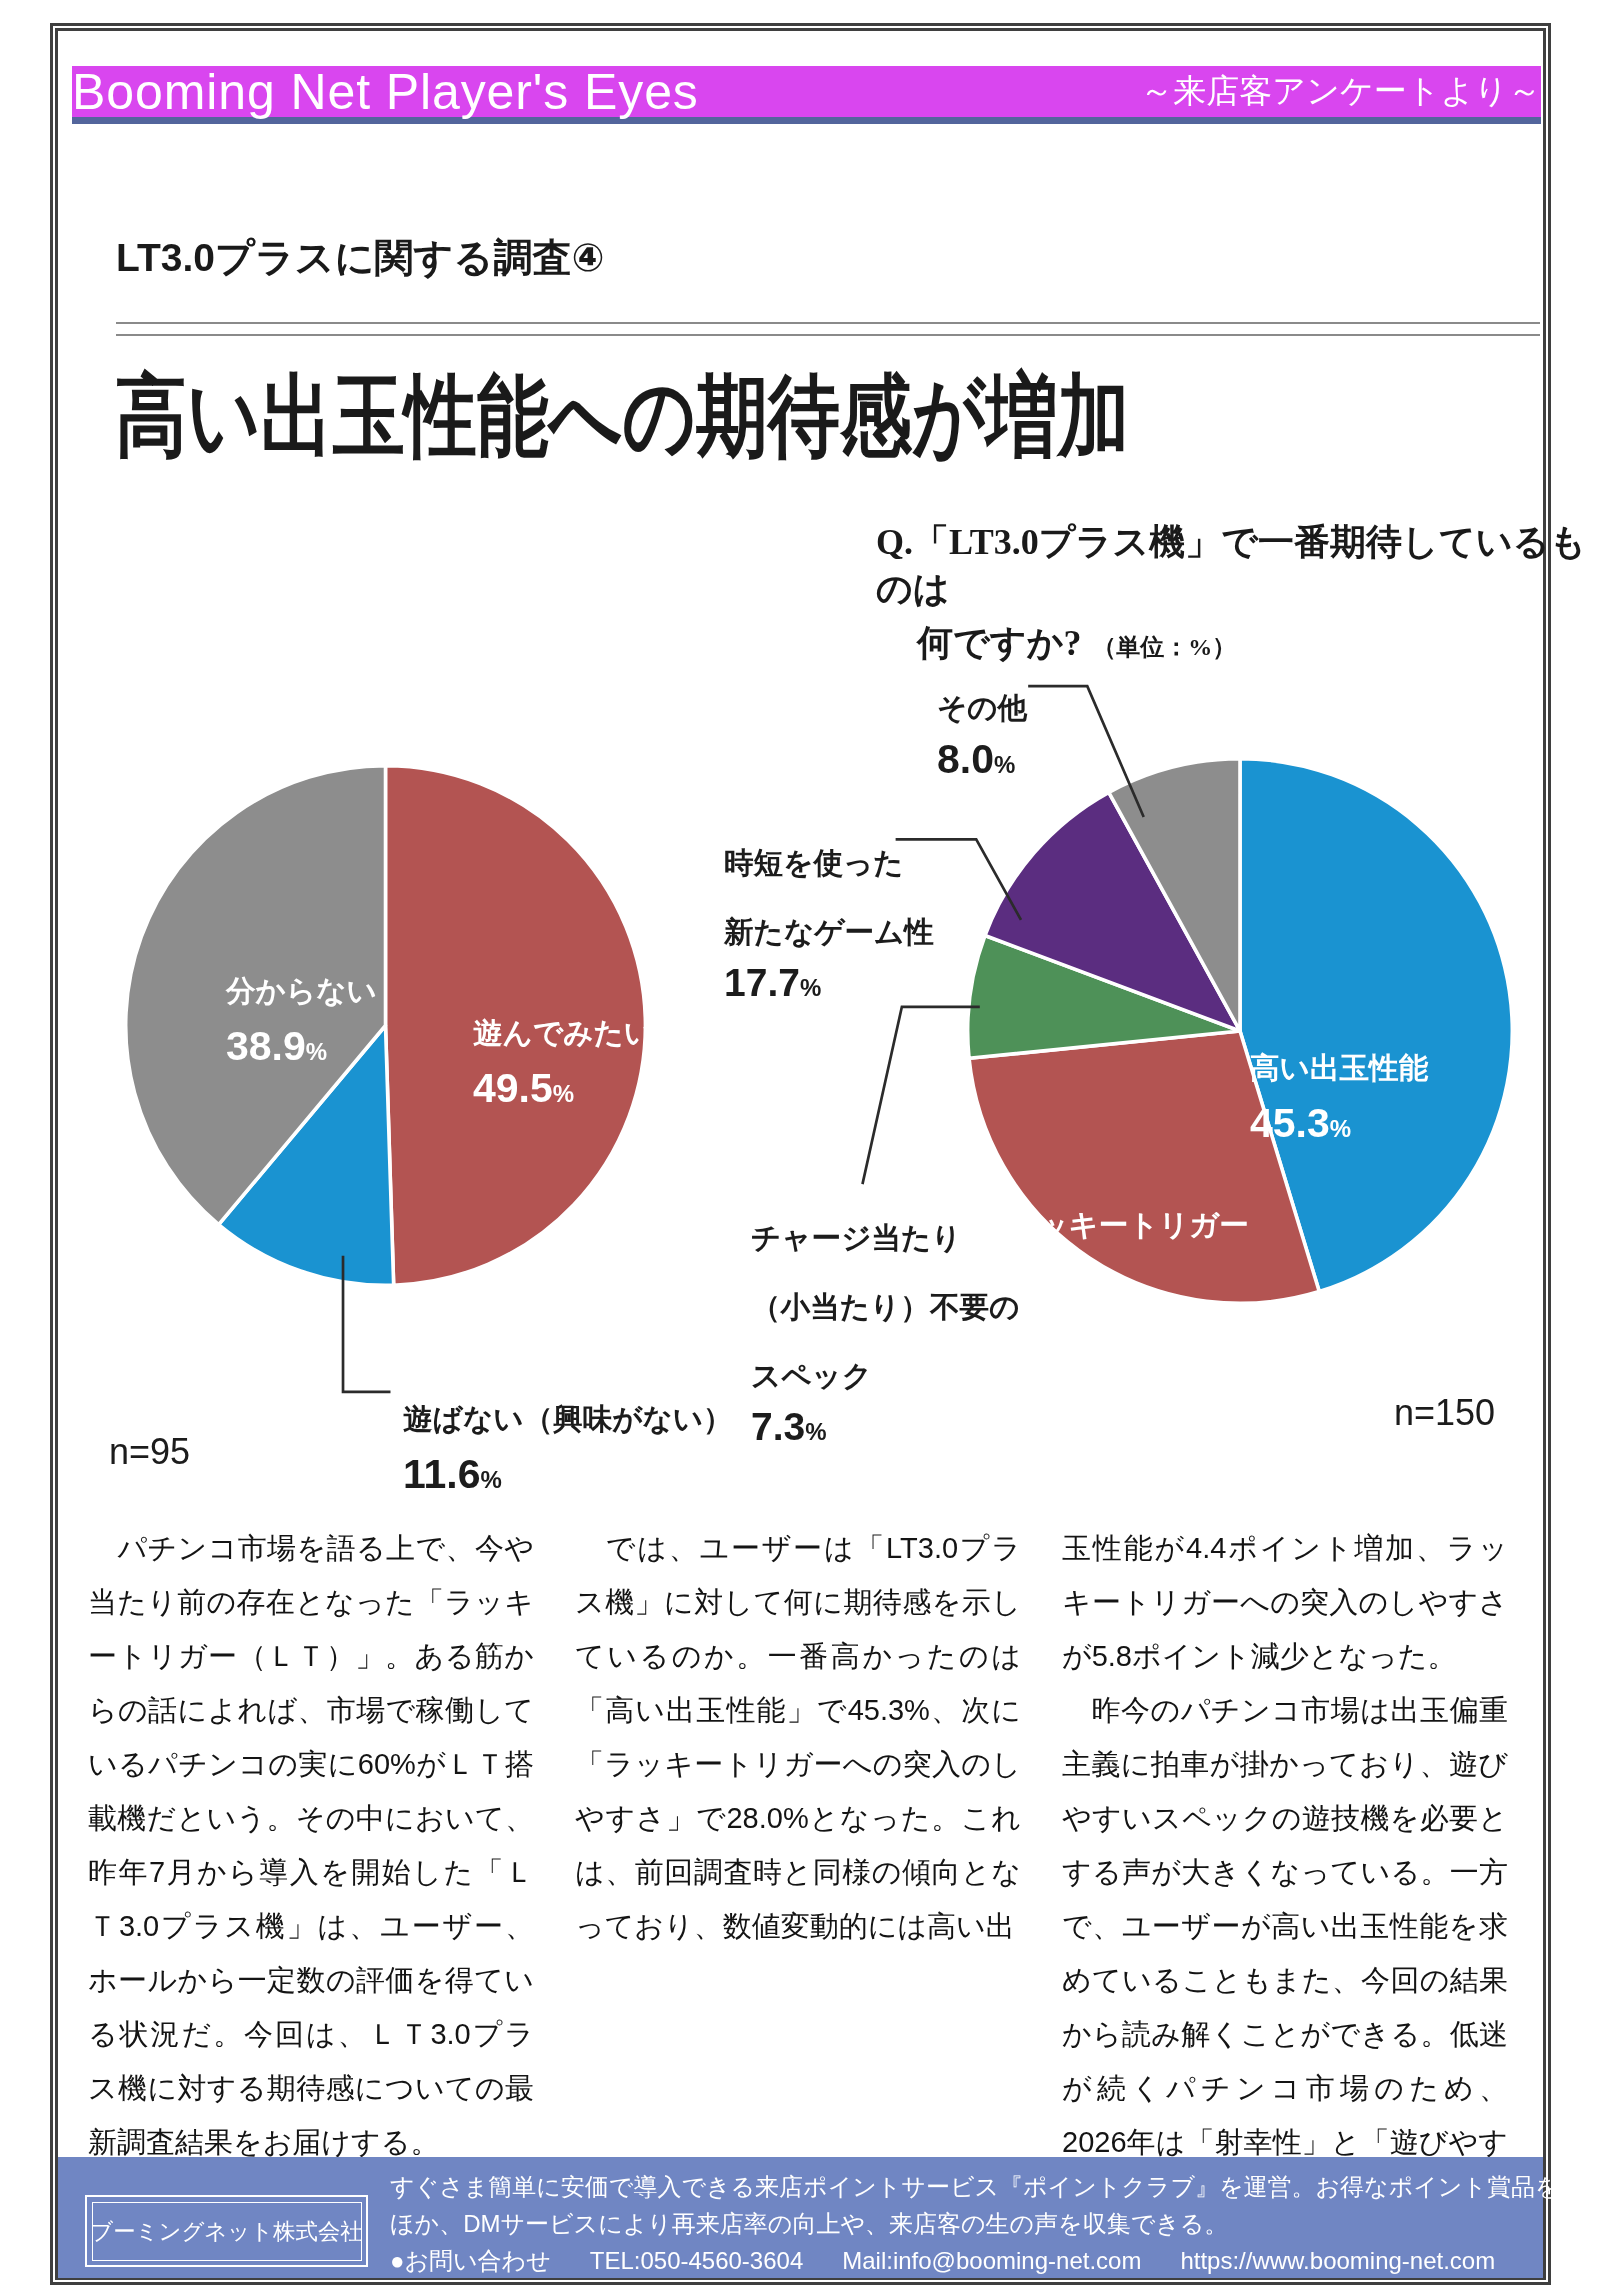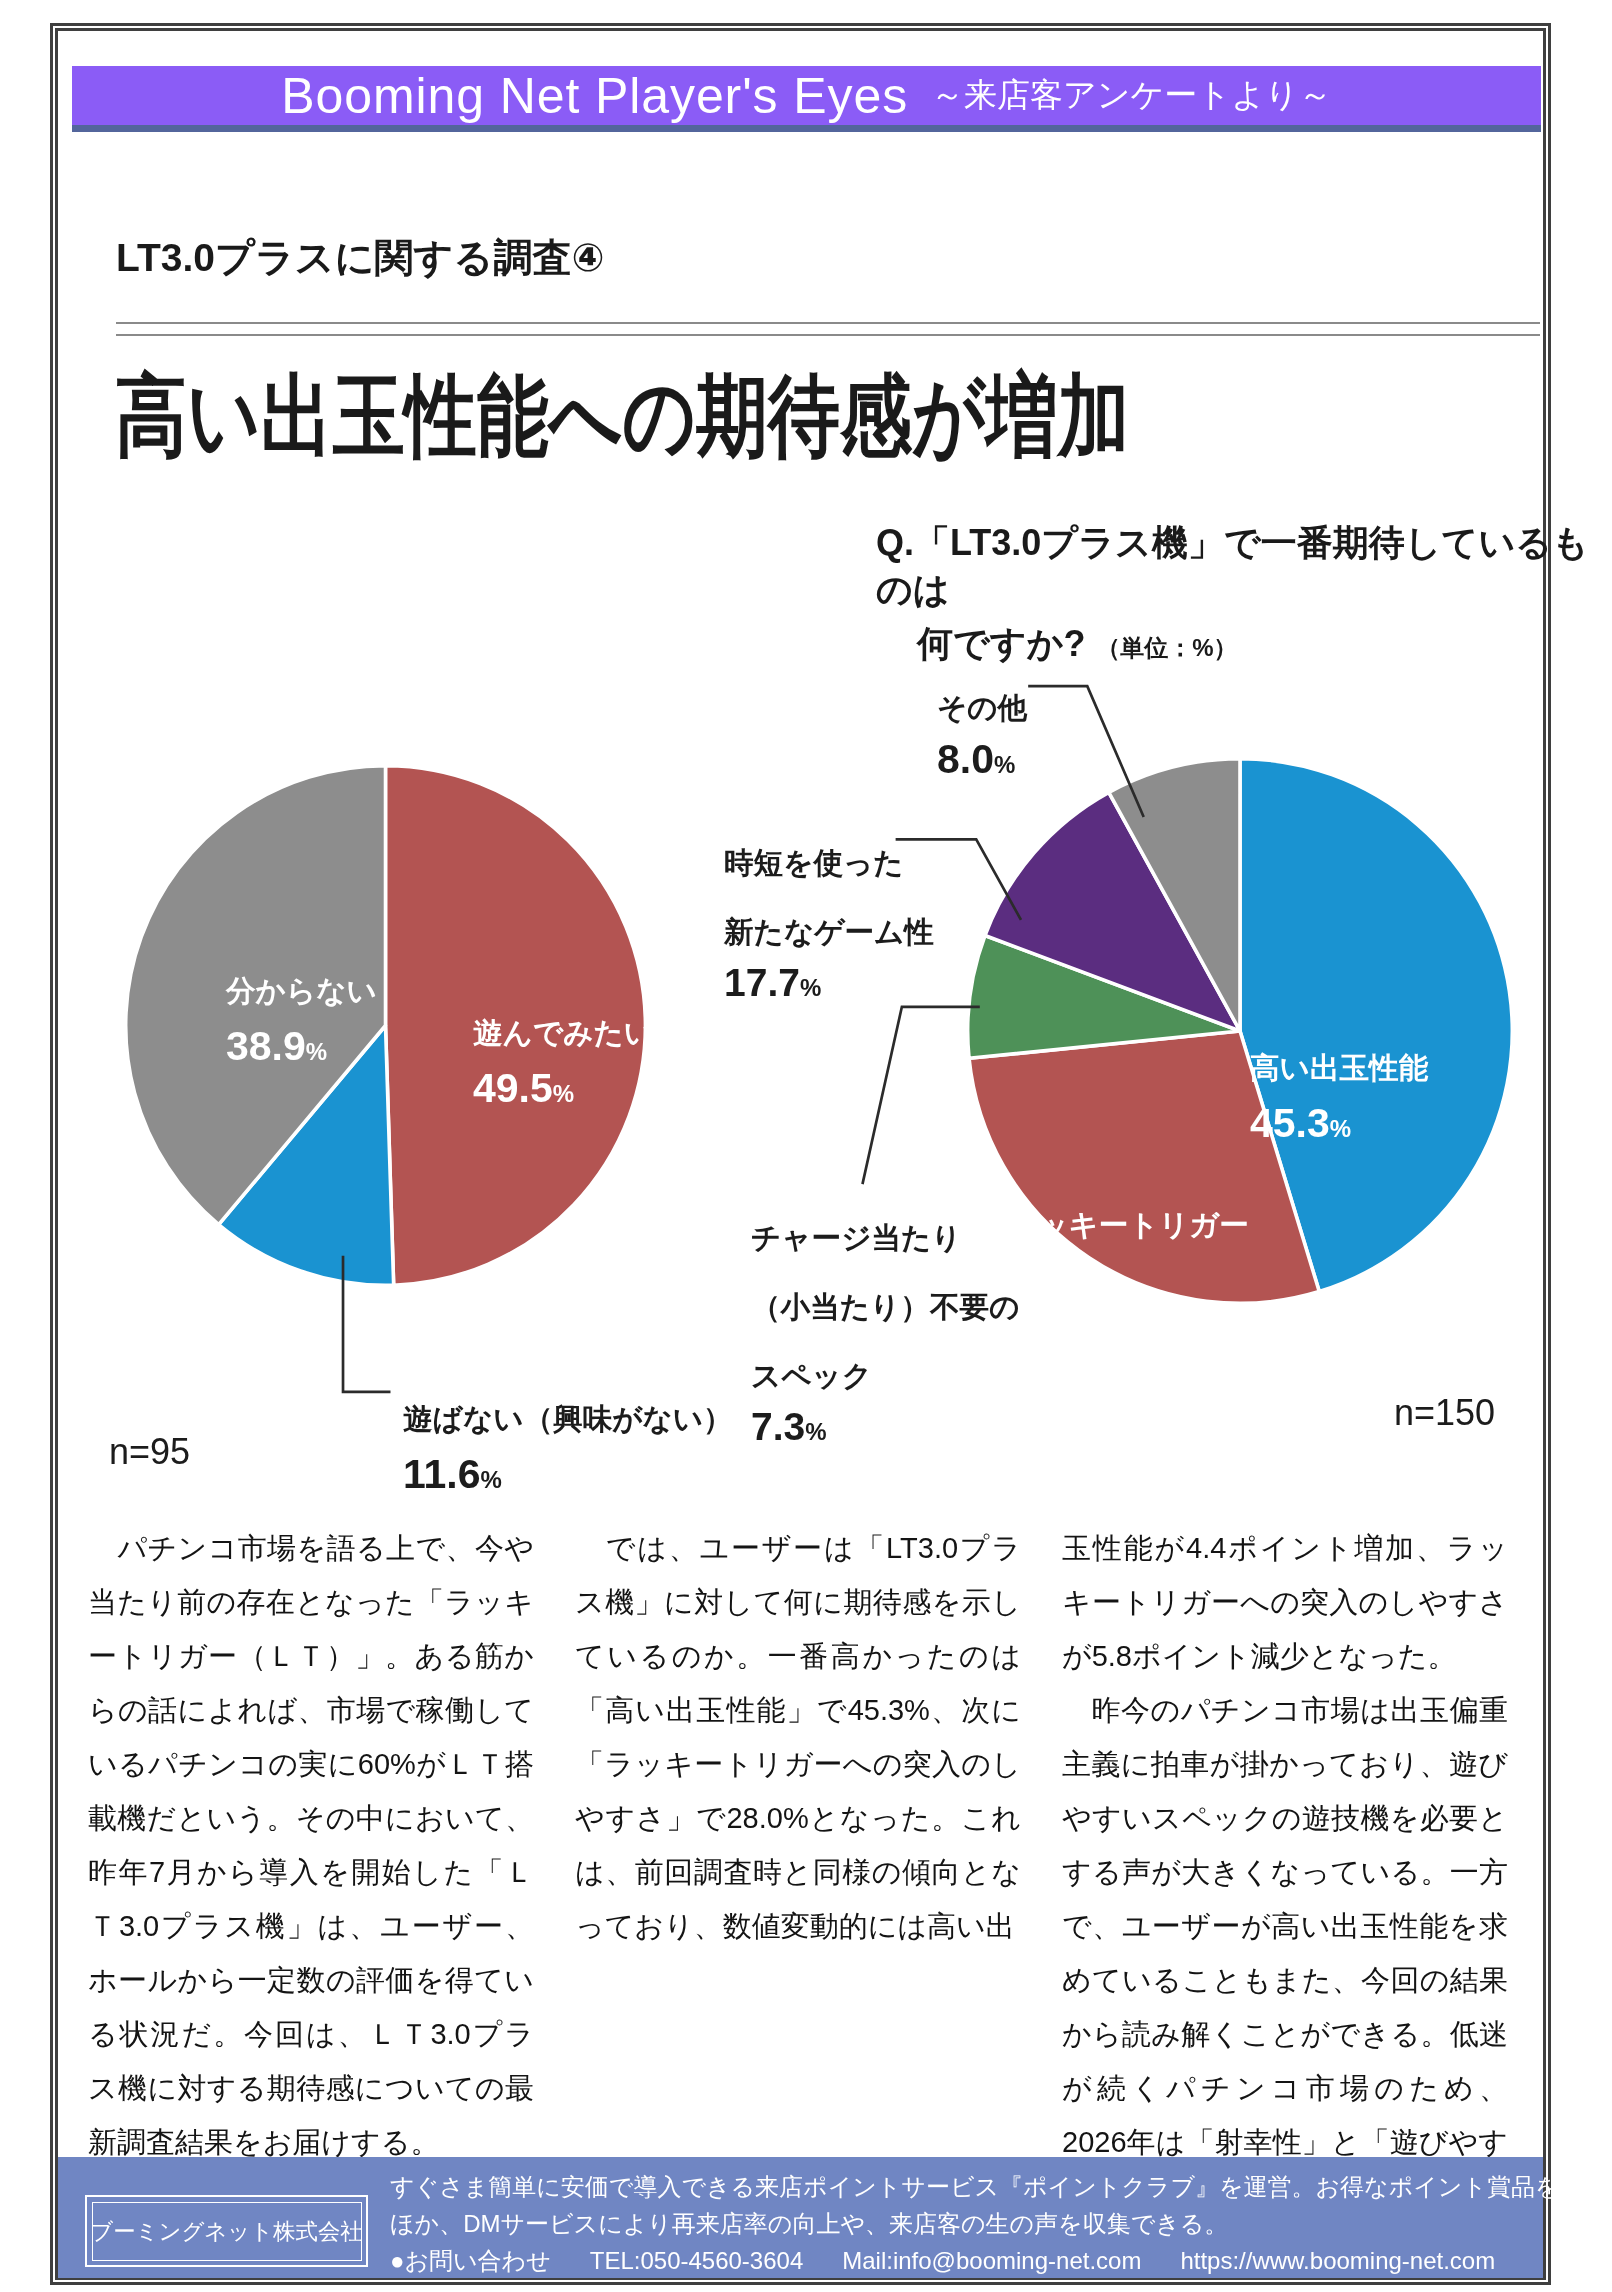--- a/index.html
+++ b/index.html
@@ -3,23 +3,23 @@
 <meta charset="utf-8">
 <style>
   html,body{margin:0;padding:0;background:#e8e8e8;}
   .page{
     position:relative; width:1613px; height:2293px; background:#ffffff;
     font-family:"Liberation Sans","DejaVu Sans",sans-serif; overflow:hidden; margin:0 auto;
     color:#1a1a1a;
   }
   .frame{position:absolute; left:50px; top:23px; width:1501px; height:2262px;
     border:8px double #3f3f3f; box-sizing:border-box; pointer-events:none;}
-  .banner{position:absolute; left:72px; top:66px; width:1469px; height:66px;
-    background:#8b5cf6; border-bottom:7.2px solid #53659c; box-sizing:border-box;
-    display:flex; align-items:center; justify-content:center; gap:23px; color:#fff; white-space:nowrap;}
+  .banner{position:absolute; left:72px; top:66px; width:1469px; height:58px;
+    background:#d946ef; border-bottom:7.2px solid #53659c; box-sizing:border-box;
+    display:flex; align-items:center; justify-content:space-between; gap:23px; color:#fff; white-space:nowrap;}
   .banner-main{font-size:50px; letter-spacing:0.9px;}
   .banner-sub{font-size:33px;}
   .kicker{position:absolute; left:116px; top:231px; font-size:39px; font-weight:bold;}
   .rule{position:absolute; left:116px; top:322px; width:1424px; height:14.3px;
     border-top:2.7px solid #8a8a8a; border-bottom:2.7px solid #8a8a8a; box-sizing:border-box;}
   .headline{position:absolute; left:115px; top:356px; margin:0; font-size:90px; font-weight:bold;
     white-space:nowrap; transform:scaleX(0.80); transform-origin:left top; letter-spacing:0;}
   .q{position:absolute; font-weight:bold;}
   .q-text{font-size:36px; line-height:47px;}
   .unit-note{font-size:24px; margin-top:12.5px; margin-left:45px;}
@@ -57,21 +57,21 @@
   <header class="banner">
     <span class="banner-main">Booming Net Player's Eyes</span>
     <span class="banner-sub">～来店客アンケートより～</span>
   </header>
 
   <div class="kicker">LT3.0プラスに関する調査④</div>
   <div class="rule"></div>
   <h1 class="headline">高い出玉性能への期待感が増加</h1>
 
 
-  <div class="q" style="left:876px; top:519px;">
+  <div class="q" style="left:876px; top:519px;font-family:Liberation Serif, serif;">
     <div class="q-text">Q.「LT3.0プラス機」で一番期待しているものは</div>
     <div style="margin-left:41px; margin-top:7.2px;">
       <span class="q-text">何ですか?</span><span class="unit-note-inline">（単位：%）</span>
     </div>
   </div>
 
   <svg class="pie" viewBox="0 0 586 586" style="left:123px; top:763px; width:525px; height:525px;">
       <path d="M 293 293 L 293.00 3.00 A 290 290 0 0 1 302.11 582.86 Z" fill="#b35452" stroke="#ffffff" stroke-width="4" stroke-linejoin="round"></path>
       <path d="M 293 293 L 302.11 582.86 A 290 290 0 0 1 106.75 515.28 Z" fill="#1a93d1" stroke="#ffffff" stroke-width="4" stroke-linejoin="round"></path>
       <path d="M 293 293 L 106.75 515.28 A 290 290 0 0 1 293.00 3.00 Z" fill="#8d8d8d" stroke="#ffffff" stroke-width="4" stroke-linejoin="round"></path>

